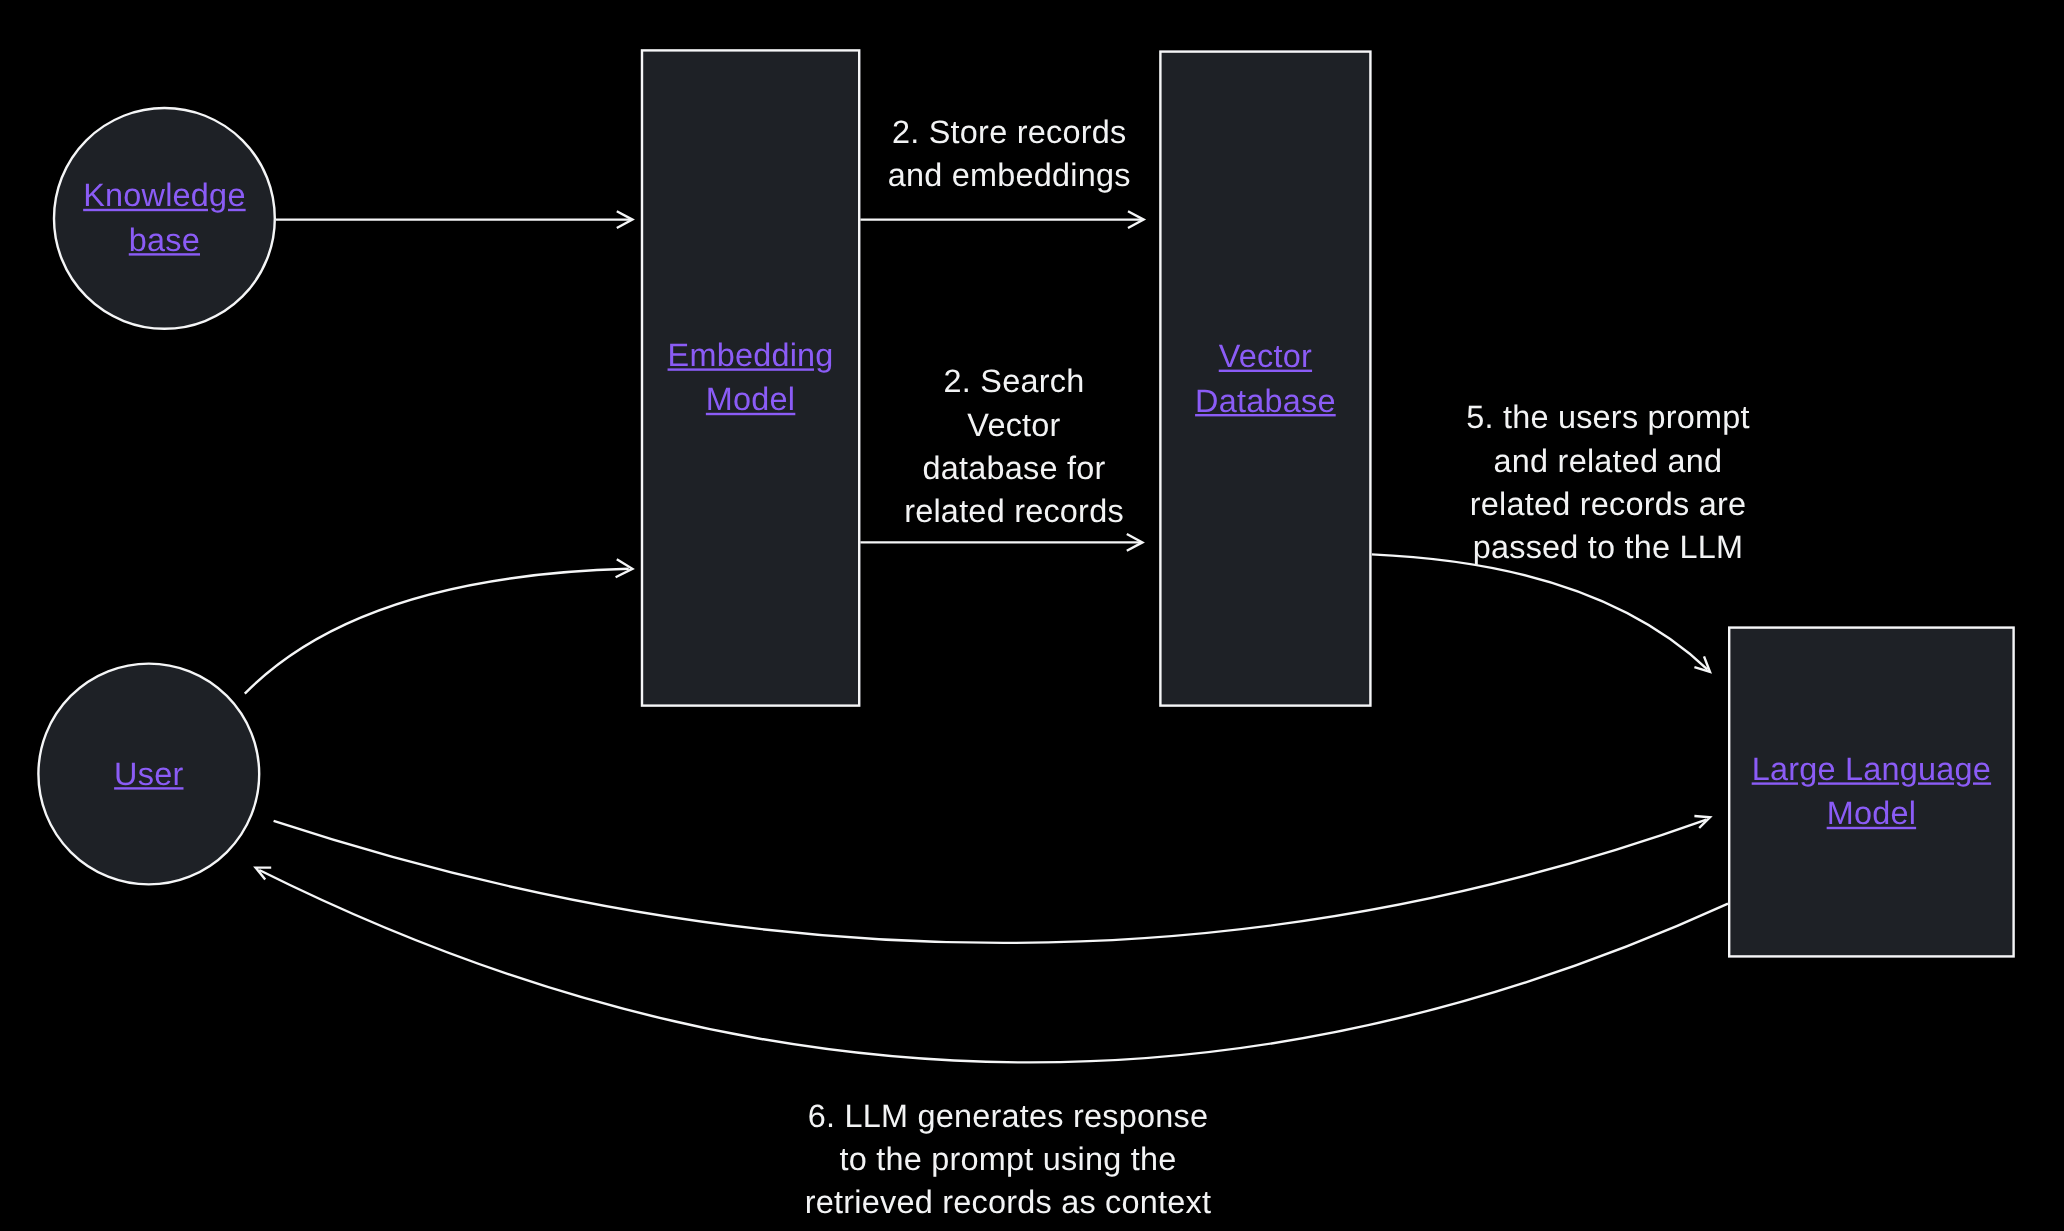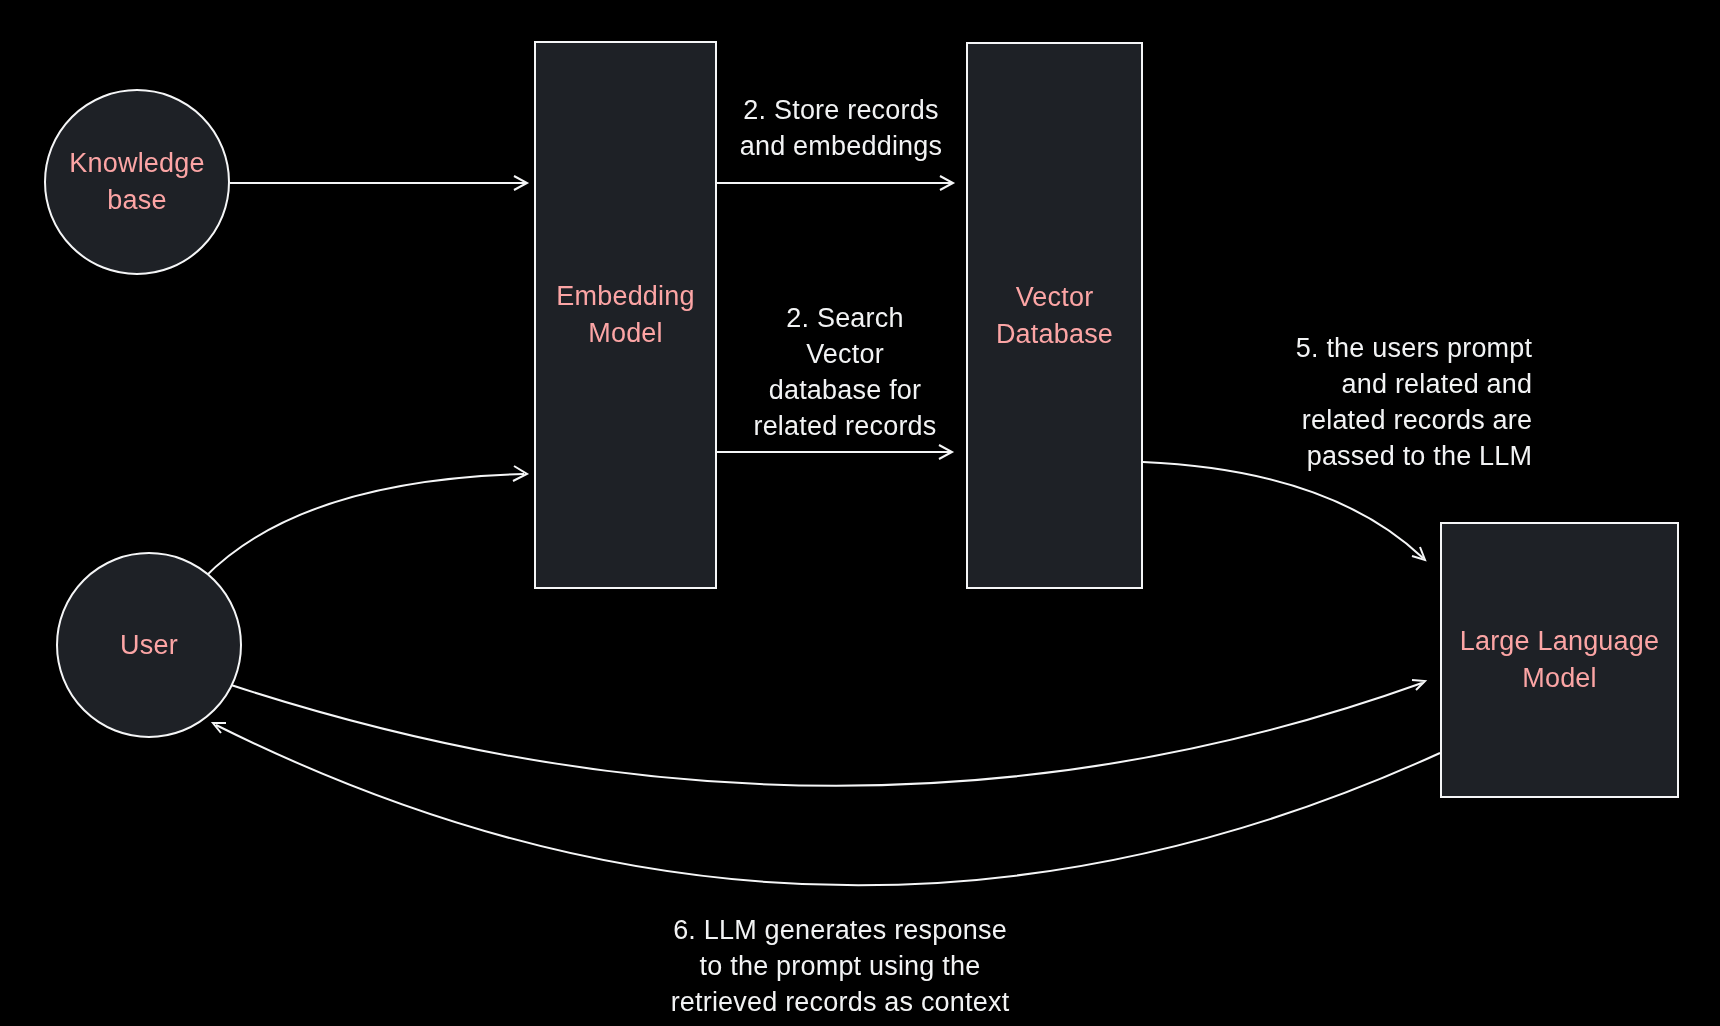--- a/index.html
+++ b/index.html
@@ -21,29 +21,30 @@
     position: absolute;
     left: 0; top: 0;
     width: 1720px;
     height: 1026px;
   }
   .node {
     position: absolute;
     box-sizing: border-box;
     background: #1e2126;
     border: 2px solid #f5f6f7;
-    color: #fca5a5;
+    color: #8b5cf6;
     display: flex;
     align-items: center;
     justify-content: center;
     text-align: center;
     font-size: 27px;
     line-height: 37px;
     white-space: pre-line;
     letter-spacing: 0.2px;
+    text-decoration: underline;
   }
   .node.circle { border-radius: 50%; }
   .step-label {
     position: absolute;
     transform: translateX(-50%);
     color: #f2f3f4;
     font-size: 27px;
     line-height: 36px;
     text-align: center;
     white-space: pre-line;
@@ -82,21 +83,21 @@
 
     <path class="edge" d="M 1440 753 Q 830 1031 216 725"></path>
     <polyline class="edge" points="226,723 213,723 221,733"></polyline>
   </svg>
 
   <div class="node circle" style="left:44px; top:89px; width:186px; height:186px;">
     <span>Knowledge
 base</span>
   </div>
 
-  <div class="node circle" style="left:56px; top:552px; width:186px; height:186px;">
+  <div class="node circle" style="left:31px; top:552px; width:186px; height:186px;">
     <span>User</span>
   </div>
 
   <div class="node" style="left:534px; top:41px; width:183px; height:548px;">
     <span>Embedding
 Model</span>
   </div>
 
   <div class="node" style="left:966px; top:42px; width:177px; height:547px;">
     <span>Vector
@@ -111,21 +112,21 @@
 
   <div class="step-label" style="left:841px; top:92px;">2. Store records
 and embeddings</div>
 
 
   <div class="step-label" style="left:845px; top:300px;">2. Search
 Vector
 database for
 related records</div>
 
-  <div class="step-label" style="left:1414px; top:330px;text-align:right;">5. the users prompt
+  <div class="step-label" style="left:1340px; top:330px;">5. the users prompt
 and related and
 related records are
 passed to the LLM</div>
 
   <div class="step-label" style="left:840px; top:892px;margin-top:20px;">6. LLM generates response
 to the prompt using the
 retrieved records as context</div>
 
 </div>
 

